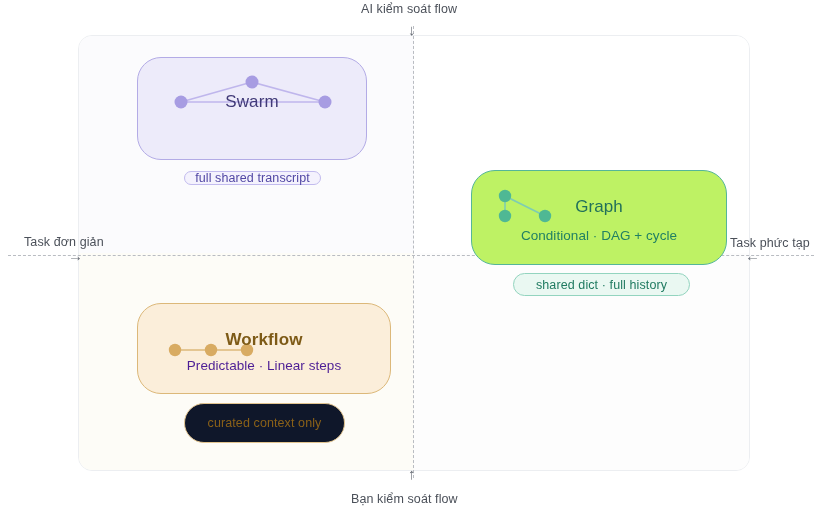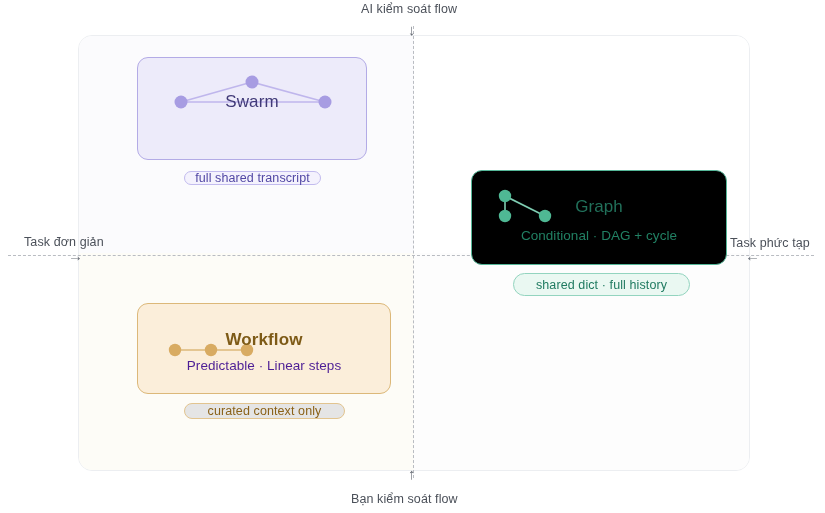--- a/index.html
+++ b/index.html
@@ -81,21 +81,21 @@
   }
   .arrow.down  { left: 408px; top: 22px; }
   .arrow.up    { left: 408px; top: 466px; }
   .arrow.right { left: 68px;  top: 248px; }
   .arrow.left  { left: 745px; top: 248px; }
 
   
   .card {
     position: absolute;
     box-sizing: border-box;
-    border-radius: 11px;
+    border-radius: 24px;
     border-width: 1.4px;
     border-style: solid;
     overflow: hidden;
   }
   .card .title {
     position: absolute;
     left: 0;
     right: 0;
     text-align: center;
     font-size: 17px;
@@ -121,21 +121,21 @@
     left: 137px; top: 57px; width: 230px; height: 103px;
     background: #edebfa;
     border-color: #b3abe6;
   }
   #card-swarm .title    { top: 34px; color: #413a78; }
   #card-swarm .subtitle { top: 69px; color: #5a51a8; }
 
   
   #card-graph {
     left: 471px; top: 170px; width: 256px; height: 95px;
-    background: #000000;
+    background: #bef264;
     border-color: #55b698;
   }
   #card-graph .title    { top: 26px; color: #21705a; }
   #card-graph .subtitle { top: 57px; color: #218063; }
 
   
   #card-workflow {
     left: 137px; top: 303px; width: 254px; height: 91px;
     background: #fbeeda;
     border-color: #dcb879;
@@ -162,22 +162,22 @@
     border-color: #c2bbee;
     color: #5147a4;
   }
   #pill-graph {
     left: 513px; top: 273px; width: 177px; height: 23px;
     background: #eaf8f2;
     border-color: #93d4bf;
     color: #1f7a60;
   }
   #pill-workflow {
-    left: 184px; top: 403px; width: 161px; height: 16px;
-    background: #e5e5e5;
+    left: 184px; top: 403px; width: 161px; height: 40px;
+    background: #0f172a;
     border-color: #e2c48f;
     color: #8a6118;
   }
 </style>
 </head>
 <body>
 
 <div id="stage">
 
   <div class="panel">

